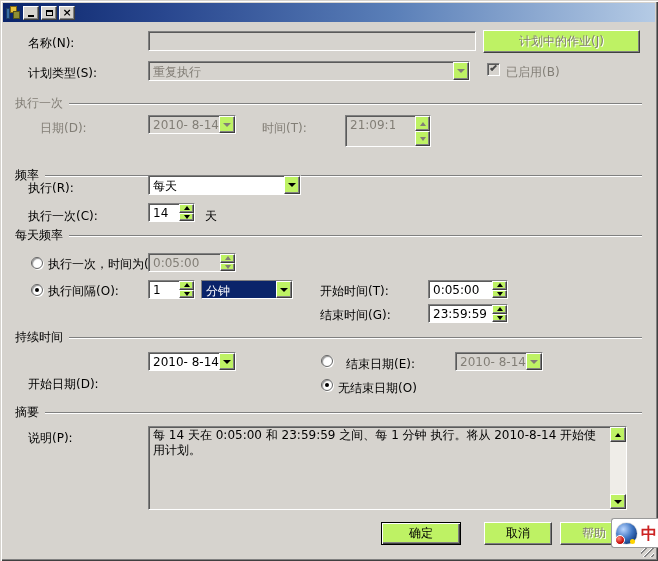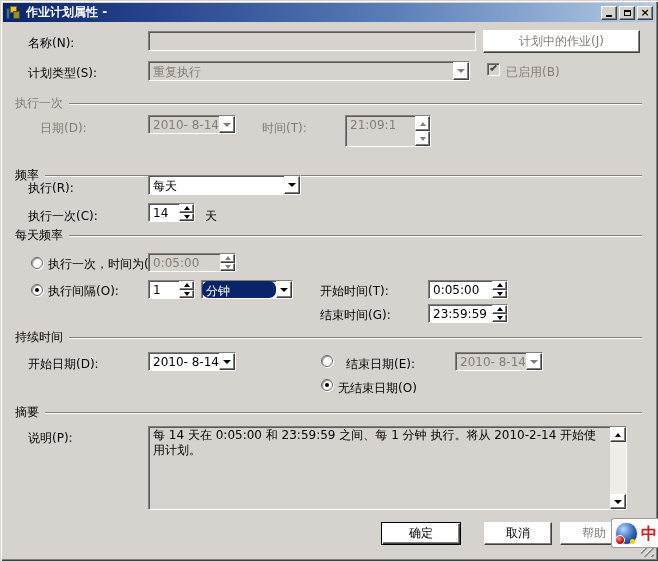--- a/index.html
+++ b/index.html
@@ -41,28 +41,28 @@
   .sect .line { flex:1; height:2px; border-top:1px solid #808080; border-bottom:1px solid #fff; margin-top:1px; }
 
   .sunken {
     background:#fff;
     border:1px solid; border-color:#808080 #ffffff #ffffff #808080;
     box-shadow: inset 1px 1px 0 #5a5a5a;
   }
   .sunken.gray { background:#d6d3ce; color:#827e76; }
 
   .raised {
-    background:#ffffff;
+    background:#bef264;
     border:1px solid; border-color:#fff #404040 #404040 #fff;
     box-shadow: inset -1px -1px 0 #808080;
   }
 
   .field { position:absolute; display:flex; align-items:stretch; }
   .field .val { flex:1; padding:2px 3px 0 4px; overflow:hidden; white-space:nowrap; }
-  .field .val.sel { background:#0a246a; color:#fff;border-radius:7px; }
+  .field .val.sel { background:#0a246a; color:#fff; }
 
   .dd-btn { width:16px; display:flex; align-items:center; justify-content:center; flex:0 0 auto; }
   .tri-down { width:0; height:0; border-left:4px solid transparent; border-right:4px solid transparent; border-top:4px solid #000; }
   .tri-down.off, .tri-up.off { border-top-color:#827e76; border-bottom-color:#827e76; }
   .spin-btns { width:15px; display:flex; flex-direction:column; flex:0 0 auto; }
   .sb { flex:1; display:flex; align-items:center; justify-content:center; }
   .tri-up { width:0; height:0; border-left:3px solid transparent; border-right:3px solid transparent; border-bottom:4px solid #000; }
   .sb .tri-down { border-left-width:3px; border-right-width:3px; }
 
   .btn { position:absolute; height:23px; text-align:center; line-height:20px; }
@@ -107,21 +107,20 @@
 <body>
 
 <div class="window">
 
   <div class="titlebar">
     <span class="title-icon">
         <span class="b1"></span>
         <span class="b2"></span>
         <span class="b3"></span>
       </span>
-    <span class="title-text">作业计划属性 -</span>
     <span class="win-btn">
         <span class="g-min"></span>
       </span>
     <span class="win-btn">
         <span class="g-max"></span>
       </span>
     <span class="win-btn">
         <span class="g-close">×</span>
       </span>
   </div>
@@ -251,21 +250,21 @@
       <span class="sb raised">
           <span class="tri-down"></span>
         </span>
     </span>
   </div>
 
   <div class="sect" style="top:330px;">
     <span class="hdr">持续时间</span>
     <span class="line"></span>
   </div>
-  <span class="lbl" style="left:28px; top:356px;">开始日期(D):</span>
+  <span class="lbl" style="left:28px; top:376px;">开始日期(D):</span>
   <div class="field sunken" style="left:148px; top:352px; width:88px; height:19px;">
     <span class="val">2010- 8-14</span>
     <span class="dd-btn raised">
         <span class="tri-down"></span>
       </span>
   </div>
   <span class="radio" style="left:321px; top:355px;"></span>
   <span class="lbl" style="left:338px; top:356px;margin-left:8px;">结束日期(E):</span>
   <div class="field sunken gray" style="left:455px; top:352px; width:88px; height:19px;">
     <span class="val">2010- 8-14</span>
@@ -275,21 +274,21 @@
   </div>
   <span class="radio sel" style="left:321px; top:379px;"></span>
   <span class="lbl" style="left:338px; top:380px;">无结束日期(O)</span>
 
   <div class="sect" style="top:405px;">
     <span class="hdr">摘要</span>
     <span class="line"></span>
   </div>
   <span class="lbl" style="left:28px; top:430px;">说明(P):</span>
   <div class="textarea sunken gray" style="left:148px; top:426px; width:479px; height:84px;">
-    <span class="ta-text" style="color:#000;">每 14 天在 0:05:00 和 23:59:59 之间、每 1 分钟 执行。将从 2010-2-14 开始使用计划。</span>
+    <span class="ta-text" style="color:#000;">每 14 天在 0:05:00 和 23:59:59 之间、每 1 分钟 执行。将从 2010-8-14 开始使用计划。</span>
     <span class="scrollbar">
       <span class="sb-btn raised">
           <span class="tri-up"></span>
         </span>
       <span class="sb-track"></span>
       <span class="sb-btn raised">
           <span class="tri-down"></span>
         </span>
     </span>
   </div>

